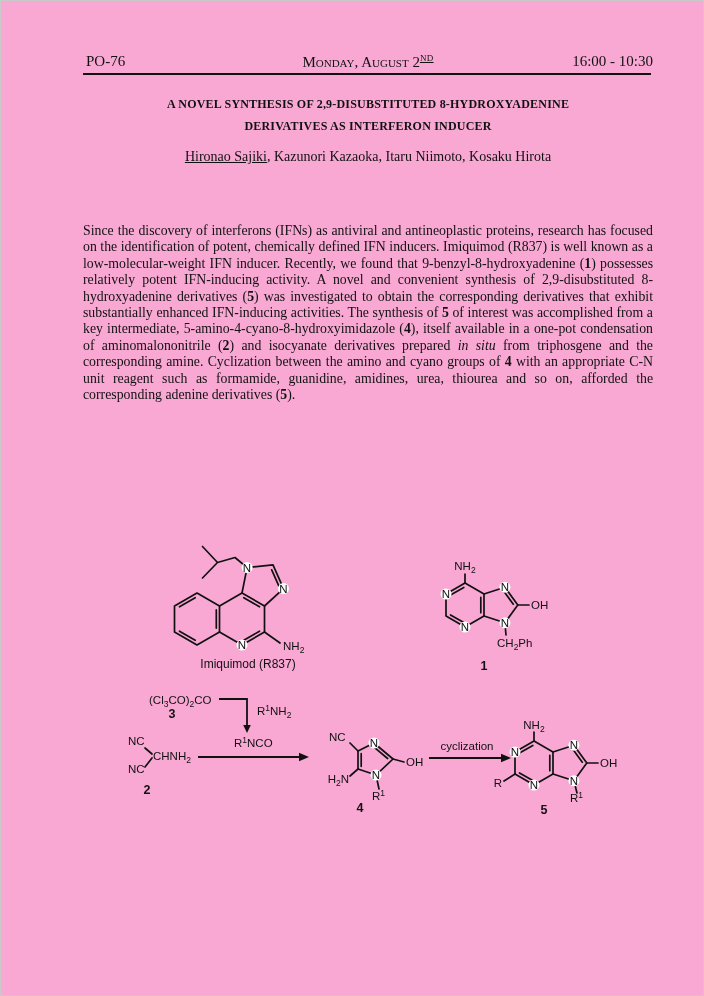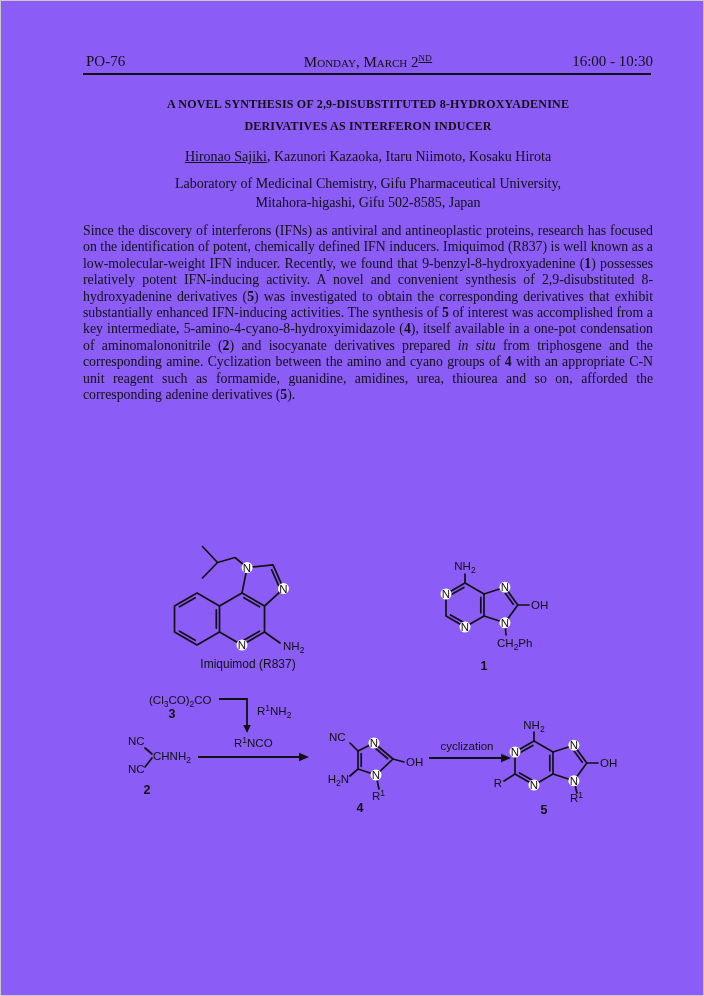--- a/index.html
+++ b/index.html
@@ -1,16 +1,16 @@
 <!DOCTYPE html>
 <html><head>
 <meta charset="utf-8">
 <style>
   html,body{margin:0;padding:0;background:#e8e8e8;}
-  .page{position:relative;width:704px;height:996px;background:#8b5cf6;color:#111;
+  .page{position:relative;width:704px;height:996px;background:#f9a8d4;color:#111;
         font-family:"Liberation Serif",serif;margin:0 auto;overflow:hidden;
         border:1px solid #c9c9c9;box-sizing:border-box;}
   .hdr{position:absolute;left:82px;width:570px;top:52px;font-size:15px;}
   .hdr .code{position:absolute;left:3px;top:0;}
   .hdr .day{position:absolute;left:0;right:0;top:0;text-align:center;font-variant:small-caps;}
   .hdr .ord{font-size:9px;vertical-align:super;text-decoration:underline;letter-spacing:.3px;}
   .hdr .time{position:absolute;right:0;top:0;}
   .rule{position:absolute;left:82px;width:568px;top:72px;border:0;border-top:2.2px solid #111;margin:0;}
   .title{position:absolute;left:82px;width:570px;top:93px;margin:0;text-align:center;
          font-size:12px;font-weight:bold;line-height:21.5px;letter-spacing:.2px;}
@@ -34,30 +34,29 @@
   .mid{text-anchor:middle;}
   .end{text-anchor:end;}
 </style>
 </head>
 <body>
 
 <div class="page">
 
   <div class="hdr">
     <span class="code">PO-76</span>
-    <span class="day"><span>Monday, March 2</span><sup class="ord">ND</sup></span>
+    <span class="day"><span>Monday, August 2</span><sup class="ord">ND</sup></span>
     <span class="time">16:00 - 10:30</span>
   </div>
   <hr class="rule">
 
   <h1 class="title"><span>A NOVEL SYNTHESIS OF 2,9-DISUBSTITUTED 8-HYDROXYADENINE</span><br><span>DERIVATIVES AS INTERFERON INDUCER</span></h1>
 
   <p class="authors"><span class="ul">Hironao Sajiki</span><span>, Kazunori Kazaoka, Itaru Niimoto, Kosaku Hirota</span></p>
 
-  <p class="affil"><span>Laboratory of Medicinal Chemistry, Gifu Pharmaceutical University,</span><br><span>Mitahora-higashi, Gifu 502-8585, Japan</span></p>
 
   <p class="abstract"><span>Since the discovery of interferons (IFNs) as antiviral and antineoplastic proteins, research has focused on the identification of potent, chemically defined IFN inducers.  Imiquimod (R837) is well known as a low-molecular-weight IFN inducer.  Recently, we found that 9-benzyl-8-hydroxyadenine (</span><b>1</b><span>) possesses relatively potent IFN-inducing activity.  A novel and convenient synthesis of 2,9-disubstituted 8-hydroxyadenine derivatives (</span><b>5</b><span>) was investigated to obtain the corresponding derivatives that exhibit substantially enhanced IFN-inducing activities.  The synthesis of </span><b>5</b><span> of interest was accomplished from a key intermediate, 5-amino-4-cyano-8-hydroxyimidazole (</span><b>4</b><span>), itself available in a one-pot condensation of aminomalononitrile (</span><b>2</b><span>) and isocyanate derivatives prepared </span><i>in situ</i><span> from triphosgene and the corresponding amine.  Cyclization between the amino and cyano groups of </span><b>4</b><span> with an appropriate C-N unit reagent such as formamide, guanidine, amidines, urea, thiourea and so on, afforded the corresponding adenine derivatives (</span><b>5</b><span>).</span></p>
 
   <svg class="chemcanvas" width="704" height="996" viewBox="0 0 704 996">
 
     <g>
       <path class="bond" d="M196,592 L218.5,605 L218.5,631 L196,644 L173.5,631 L173.5,605 Z"></path>
       <path class="bond" d="M218.5,605 L241,592 L263.5,605 L263.5,631 L241,644 L218.5,631"></path>
       <path class="bond" d="M241,592 L246.1,566.6 L272,563.9 L282.5,587.6 L263.5,605"></path>
       <path class="bond" d="M201.5,545.5 L216.5,561.5 L201.5,577 M216.5,561.5 L234,556.5 L246.1,566.6"></path>

